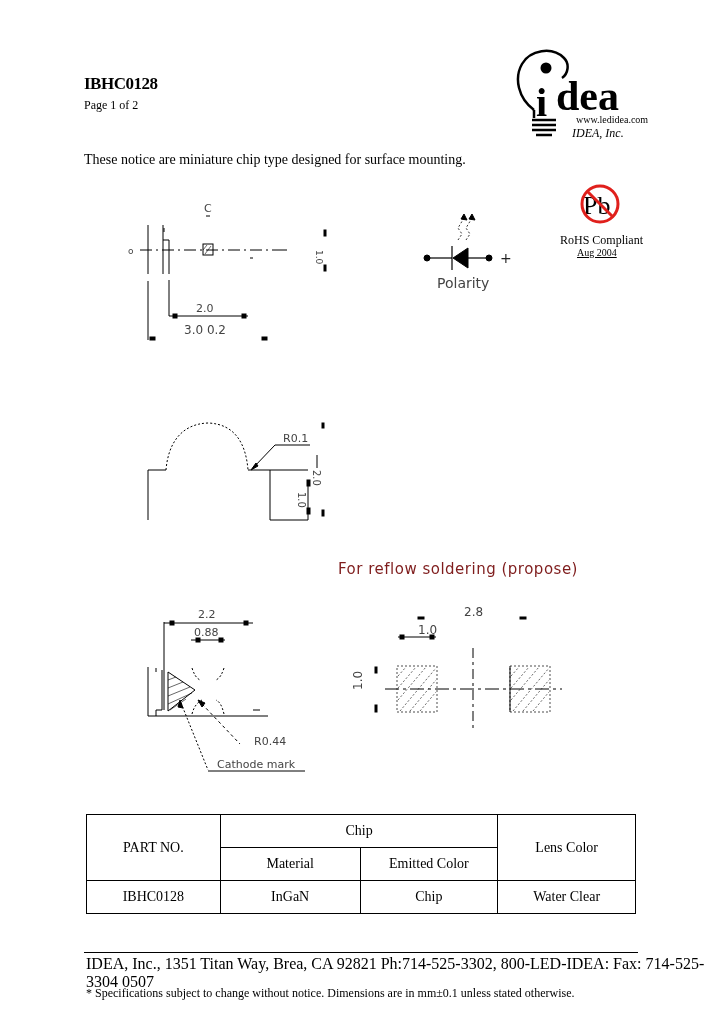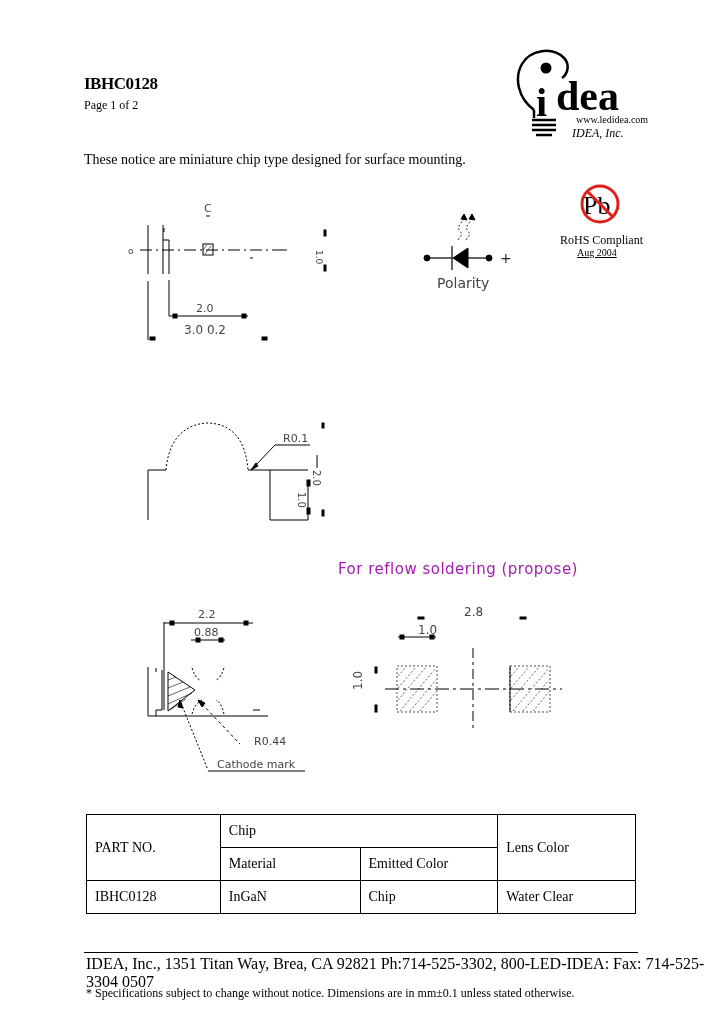--- a/index.html
+++ b/index.html
@@ -10,23 +10,23 @@
   .pageno { left: 84px; top: 98px; font-size: 12px; }
   .intro { left: 84px; top: 152px; font-size: 14px; }
   .logo { left: 512px; top: 48px; width: 130px; height: 92px; }
   .logo-url { left: 556px; top: 114px; font-size: 10px; margin-left: 20px; }
   .logo-co { left: 572px; top: 126px; font-size: 12px; font-style: italic; }
   .rohs { left: 578px; top: 182px; width: 44px; height: 44px; }
   .rohs-l1 { left: 560px; top: 233px; font-size: 12px; }
   .rohs-l2 { left: 577px; top: 247px; font-size: 10px; text-decoration: underline; }
   .draw { left: 0; top: 0; width: 720px; height: 1012px; }
   .sans-dim { font-family: "DejaVu Sans", sans-serif; fill: #444; }
-  .reflow { left: 338px; top: 560px; font-family: "DejaVu Sans", sans-serif; font-size: 15px; color: #a21caf; letter-spacing: 0.5px; }
+  .reflow { left: 338px; top: 560px; font-family: "DejaVu Sans", sans-serif; font-size: 15px; color: #7f1d1d; letter-spacing: 0.5px; }
   table.spec { position: absolute; left: 86px; top: 814px; width: 550px; border-collapse: collapse; font-size: 14px; }
-  table.spec td { border: 1px solid #000; padding: 8px; }
+  table.spec td { border: 1px solid #000; text-align: center; padding: 8px; }
   .h-chip { height: 31px; }
   .h-sub { height: 32px; }
   .r-data { height: 26px; }
   .note { left: 86px; top: 938px; font-size: 12px; margin-top: 48px; }
   .rule { left: 84px; top: 952px; width: 554px; height: 1px; background: #000; }
   .addr { left: 86px; top: 955px; font-size: 16px; }
 </style>
 </head>
 <body>
 

